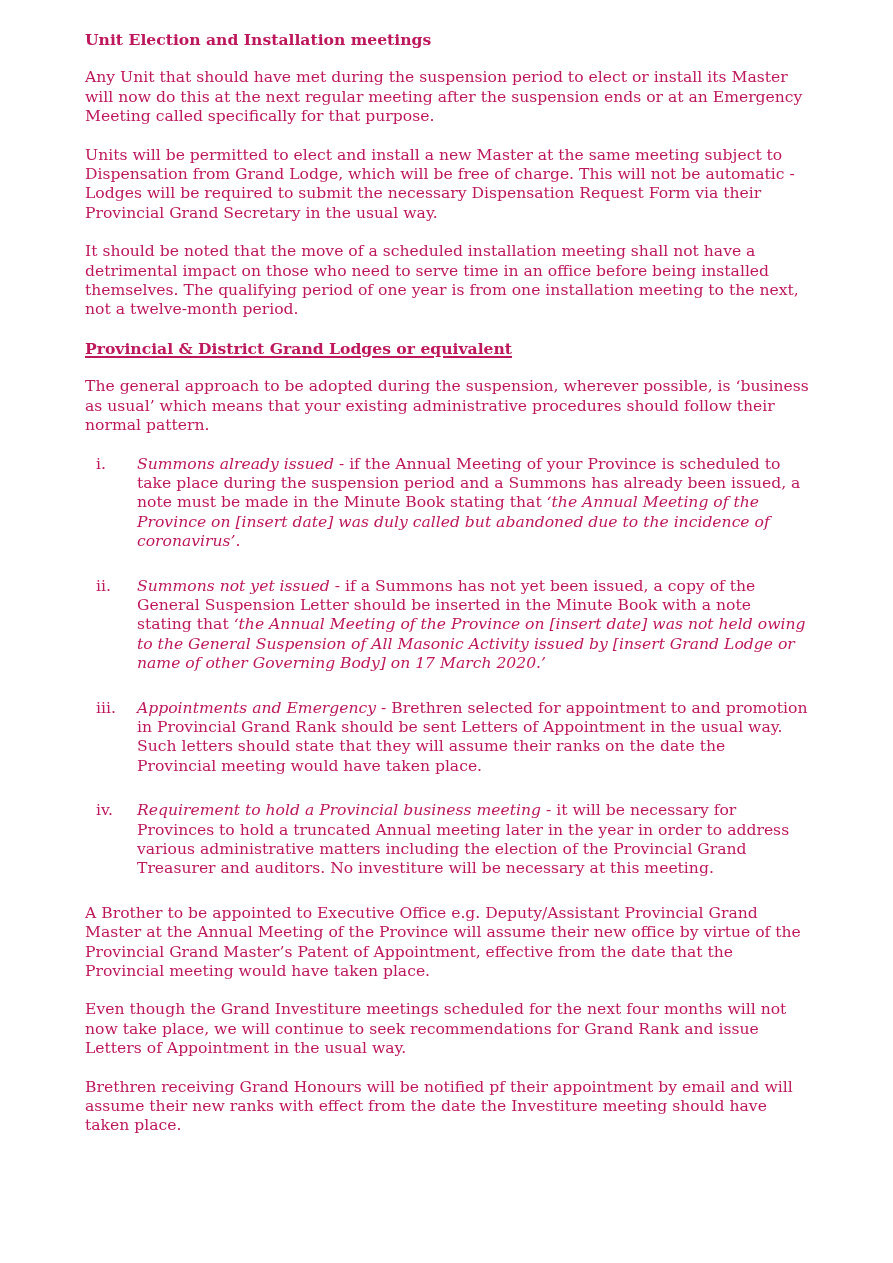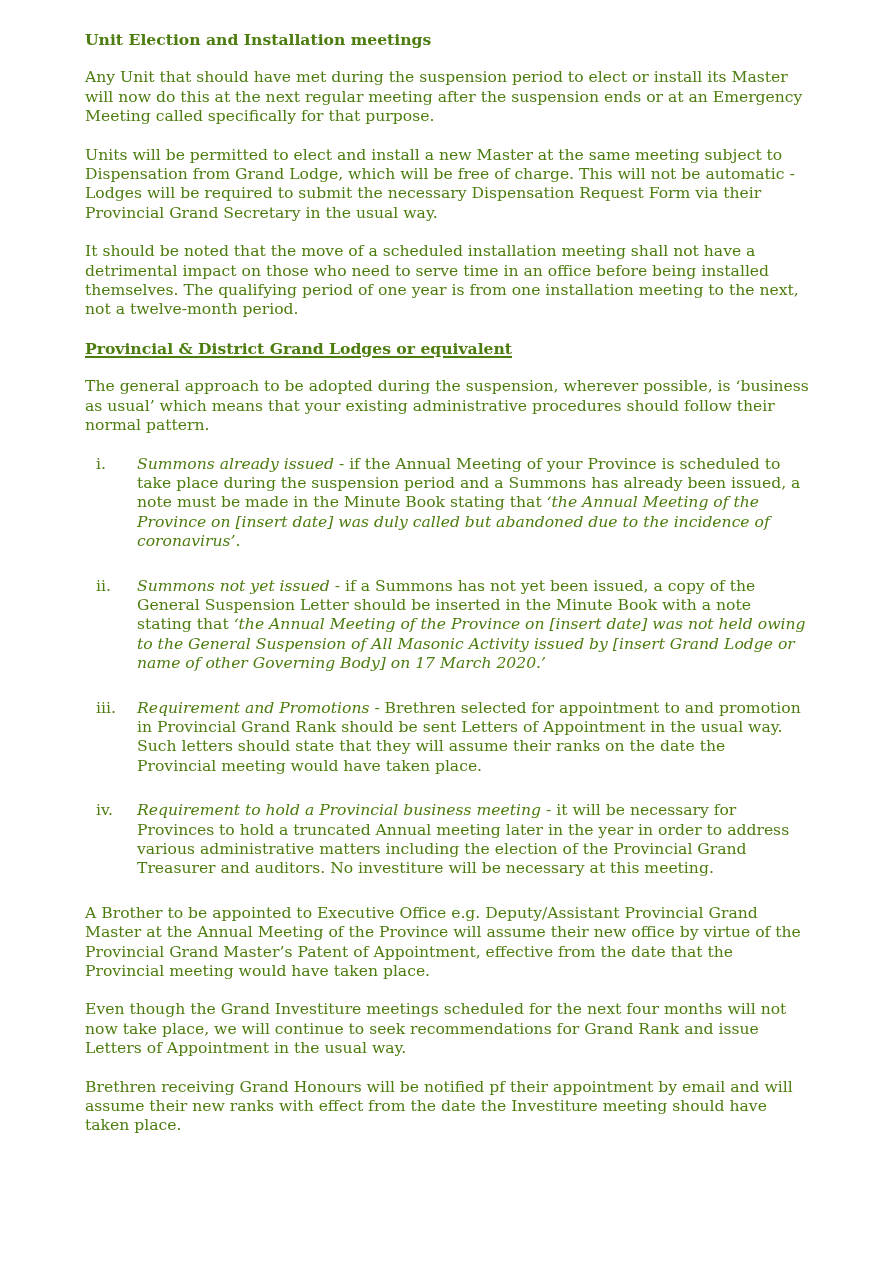--- a/index.html
+++ b/index.html
@@ -6,21 +6,21 @@
     margin: 0;
     padding: 0;
     background: #ffffff;
   }
   .page {
     position: relative;
     width: 893px;
     height: 1263px;
     box-sizing: border-box;
     background: #ffffff;
-    color: #4d7c0f;
+    color: #be185d;
     font-family: "DejaVu Serif", "Liberation Serif", serif;
     font-size: 15.6px;
     line-height: 19.4px;
     padding: 30px 0 0 85px;
     overflow: hidden;
   }
   .content {
     width: 724px;
   }
   .block {
@@ -81,21 +81,21 @@
       <span class="li-body"><em>Summons already issued</em><span> - if the Annual Meeting of your Province is scheduled to take place during the suspension period and a Summons has already been issued, a note must be made in the Minute Book stating that </span><em>‘the Annual Meeting of the Province on [insert date] was duly called but abandoned due to the incidence of coronavirus’</em><span>.</span></span>
     </div>
 
     <div class="block list-item">
       <span class="marker">ii.</span>
       <span class="li-body"><em>Summons not yet issued</em><span> - if a Summons has not yet been issued, a copy of the General Suspension Letter should be inserted in the Minute Book with a note stating that </span><em>‘the Annual Meeting of the Province on [insert date] was not held owing to the General Suspension of All Masonic Activity issued by [insert Grand Lodge or name of other Governing Body] on 17 March 2020.’</em></span>
     </div>
 
     <div class="block list-item">
       <span class="marker">iii.</span>
-      <span class="li-body"><em>Requirement and Promotions</em><span> - Brethren selected for appointment to and promotion in Provincial Grand Rank should be sent Letters of Appointment in the usual way. Such letters should state that they will assume their ranks on the date the Provincial meeting would have taken place.</span></span>
+      <span class="li-body"><em>Appointments and Emergency</em><span> - Brethren selected for appointment to and promotion in Provincial Grand Rank should be sent Letters of Appointment in the usual way. Such letters should state that they will assume their ranks on the date the Provincial meeting would have taken place.</span></span>
     </div>
 
     <div class="block list-item">
       <span class="marker">iv.</span>
       <span class="li-body"><em>Requirement to hold a Provincial business meeting</em><span> - it will be necessary for Provinces to hold a truncated Annual meeting later in the year in order to address various administrative matters including the election of the Provincial Grand Treasurer and auditors. No investiture will be necessary at this meeting.</span></span>
     </div>
 
 
     <p class="block">A Brother to be appointed to Executive Office e.g. Deputy/Assistant Provincial Grand Master at the Annual Meeting of the Province will assume their new office by virtue of the Provincial Grand Master’s Patent of Appointment, effective from the date that the Provincial meeting would have taken place.</p>
 

